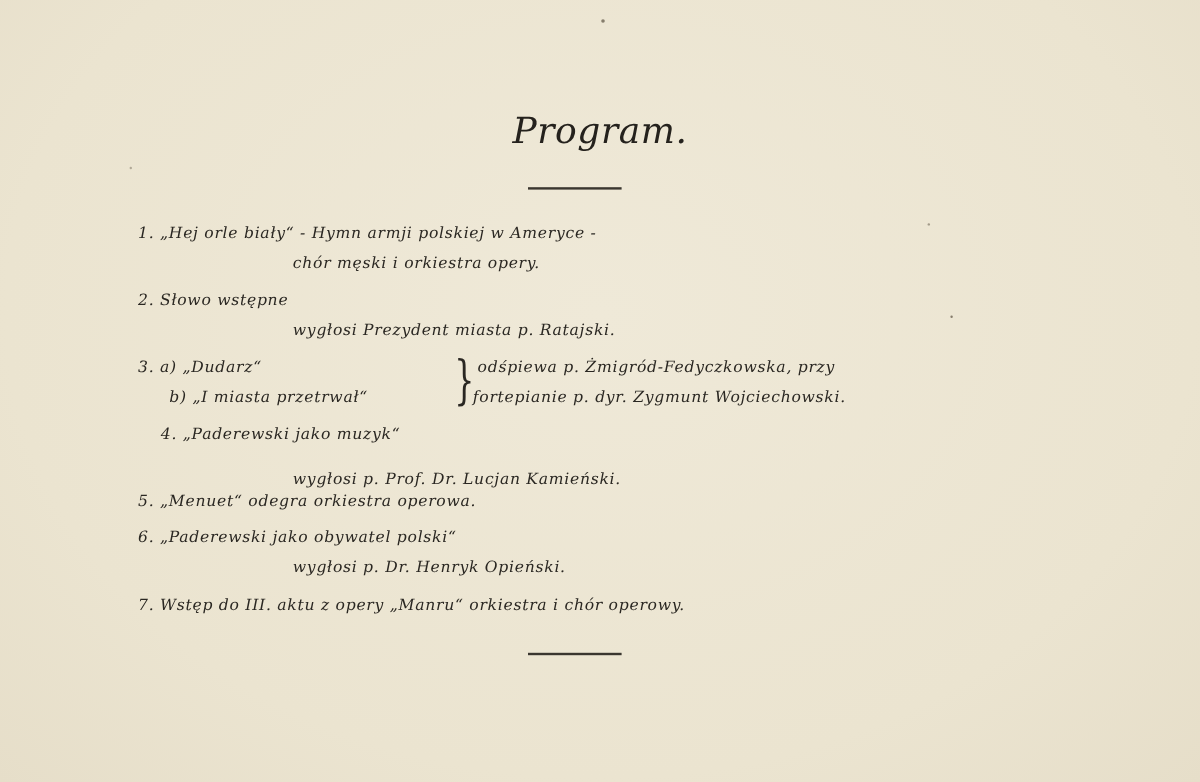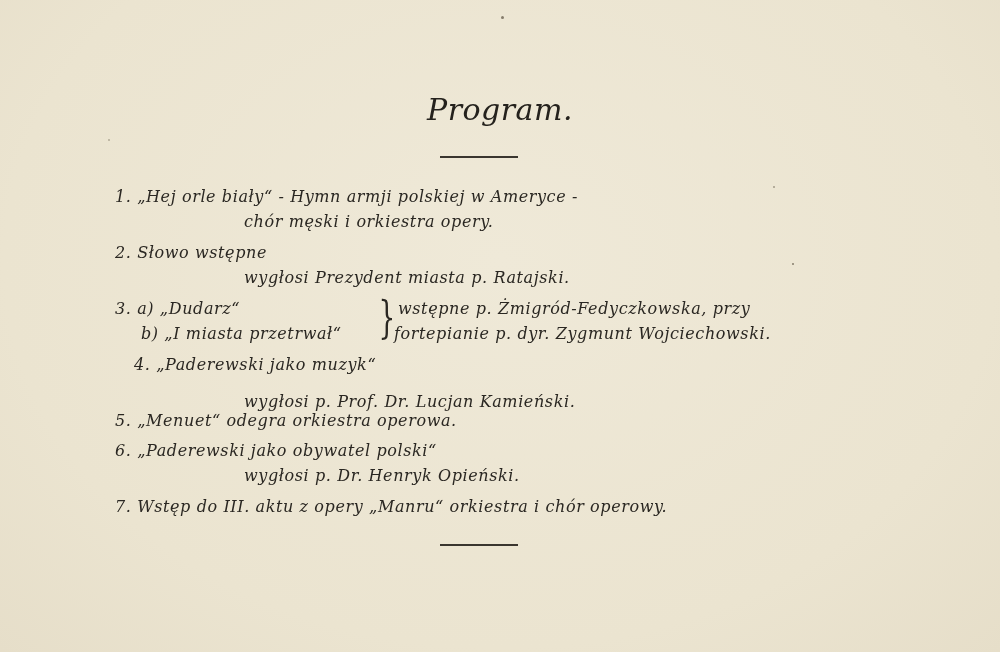--- a/index.html
+++ b/index.html
@@ -44,21 +44,21 @@
     .rule {
       position: absolute;
       height: 2px;
       background: #3a362f;
     }
     .line {
       position: absolute;
       white-space: nowrap;
       font-family: "DejaVu Serif", serif;
       font-style: italic;
-      font-size: 16px;
+      font-size: 13px;
       letter-spacing: 0.6px;
       color: #2a2722;
     }
     .num {
       display: inline-block;
     }
     .brace {
       position: absolute;
       font-family: "DejaVu Serif", serif;
       font-size: 44px;
@@ -91,21 +91,21 @@
     <span>Słowo wstępne</span>
   </div>
   <div class="line" style="left:244px;top:268px;text-align:right;">wygłosi Prezydent miasta p. Ratajski.</div>
 
   <div class="line" style="left:115px;top:299px;">
     <span class="num">3.</span>
     <span>a) „Dudarz“</span>
   </div>
   <div class="line" style="left:141px;top:324px;">b) „I miasta przetrwał“</div>
   <div class="brace" style="left:373px;top:296px;">}</div>
-  <div class="line" style="left:398px;top:299px;">wstępne p. Żmigród-Fedyczkowska, przy</div>
+  <div class="line" style="left:398px;top:299px;">odśpiewa p. Żmigród-Fedyczkowska, przy</div>
   <div class="line" style="left:394px;top:324px;">fortepianie p. dyr. Zygmunt Wojciechowski.</div>
 
   <div class="line" style="left:115px;top:355px;margin-left:19px;">
     <span class="num">4.</span>
     <span>„Paderewski jako muzyk“</span>
   </div>
   <div class="line" style="left:244px;top:392px;">wygłosi p. Prof. Dr. Lucjan Kamieński.</div>
 
   <div class="line" style="left:115px;top:411px;">
     <span class="num">5.</span>

